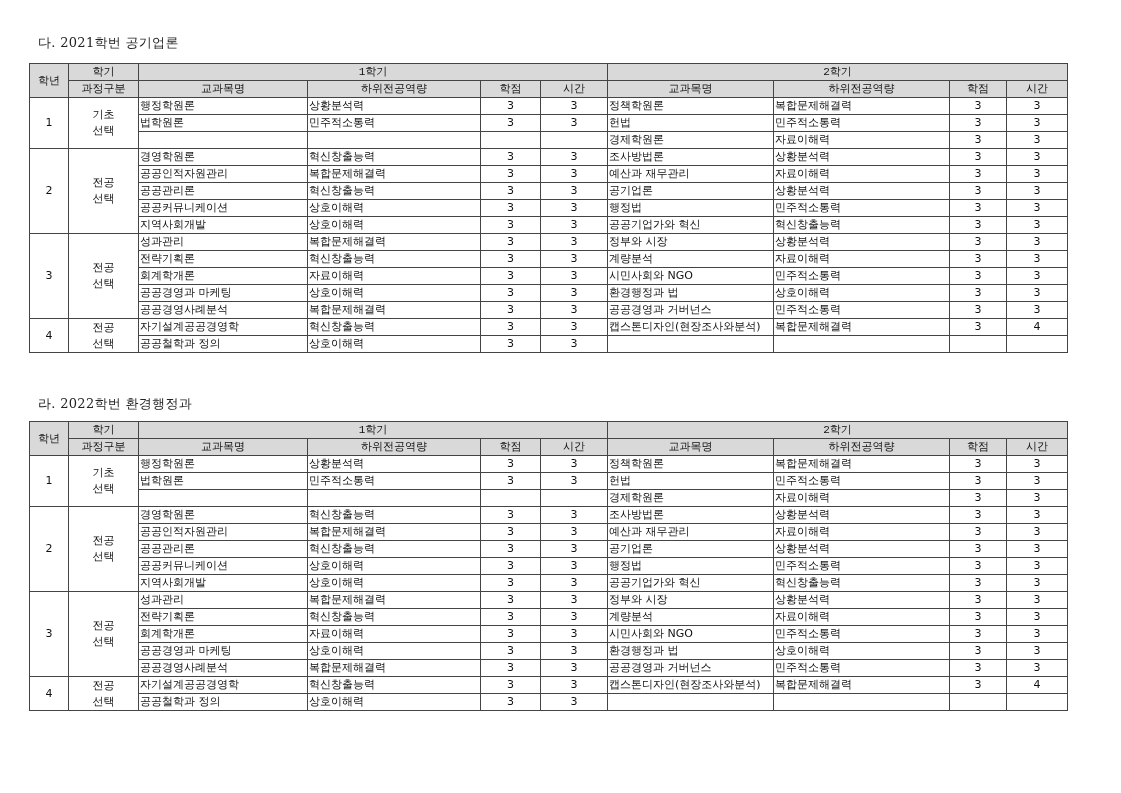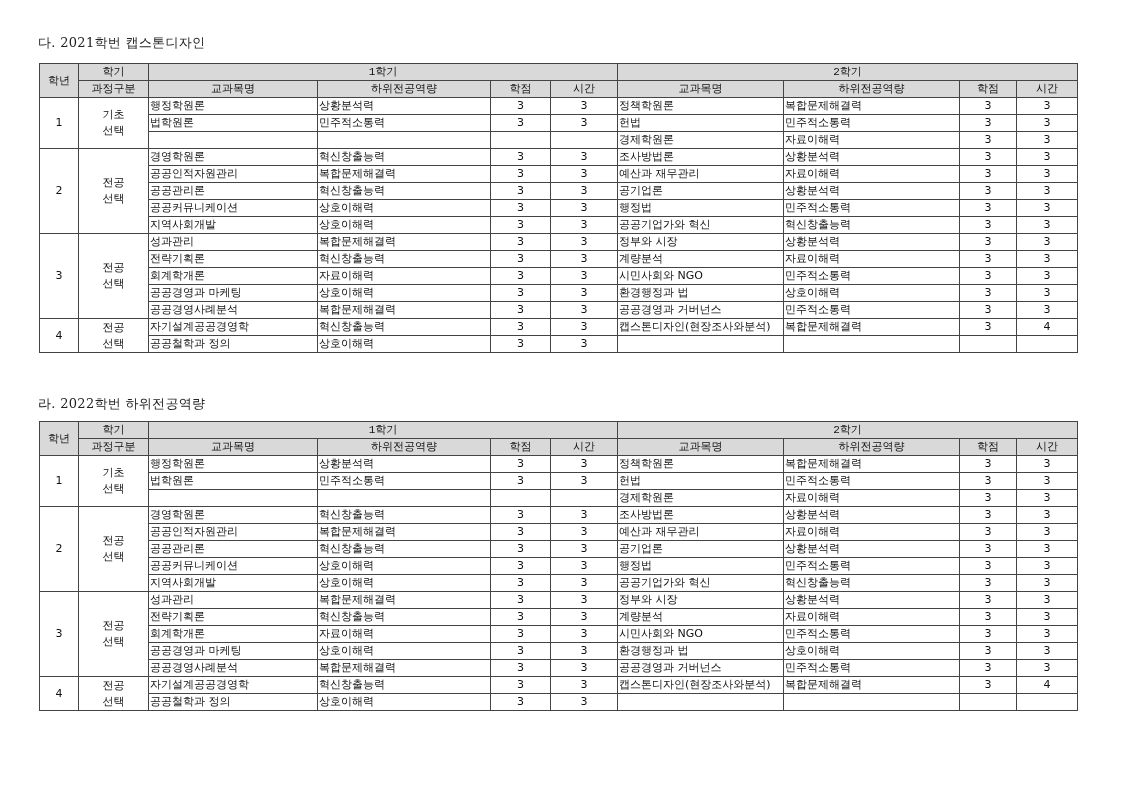--- a/index.html
+++ b/index.html
@@ -7,21 +7,21 @@
     width: 1121px; height: 793px; position: relative; overflow: hidden;
     font-family: "DejaVu Sans", "Liberation Sans", sans-serif;
     color: #111;
   }
   .section-title {
     position: absolute; left: 38px;
     font-family: "DejaVu Serif", "Liberation Serif", serif;
     font-size: 13px; color: #222; letter-spacing: 0.3px;
   }
   table.curriculum {
-    position: absolute; left: 39px;
+    position: absolute; left: 29px;
     border-collapse: collapse; table-layout: fixed;
     font-size: 11px;
     border: 1.5px solid #333;
   }
   table.curriculum td, table.curriculum th {
     border: 1px solid #444;
     padding: 0 1px;
     height: 16px; line-height: 16px;
     overflow: hidden; white-space: nowrap;
     font-weight: normal;
@@ -33,21 +33,21 @@
   td.l { text-align: left; }
   td.group { text-align: center; line-height: 17px; white-space: normal; }
   td.year { text-align: center; }
   tr.year-start td { border-top: 1.5px solid #333; }
   .sep-left { border-left: 1.5px solid #333 !important; }
 </style>
 </head>
 <body>
 
 <div id="doc">
-  <div class="section-title" style="top: 34px;">다. 2021학번 캡스톤디자인</div>
+  <div class="section-title" style="top: 34px;">다. 2021학번 공기업론</div>
   <table class="curriculum" style="top: 63px;">
     <colgroup>
       <col style="width:39px">
         <col style="width:70px">
       <col style="width:169px">
         <col style="width:173px">
         <col style="width:60px">
         <col style="width:67px">
       <col style="width:166px">
         <col style="width:176px">
@@ -240,21 +240,21 @@
           <td class="c">3</td>
           <td class="c">3</td>
           <td class="l sep-left"></td>
           <td class="l"></td>
           <td class="c"></td>
           <td class="c"></td>
         </tr>
       </tbody>
   </table>
 
-  <div class="section-title" style="top: 395px;">라. 2022학번 하위전공역량</div>
+  <div class="section-title" style="top: 395px;">라. 2022학번 환경행정과</div>
   <table class="curriculum" style="top: 421px;">
     <colgroup>
       <col style="width:39px">
         <col style="width:70px">
       <col style="width:169px">
         <col style="width:173px">
         <col style="width:60px">
         <col style="width:67px">
       <col style="width:166px">
         <col style="width:176px">

